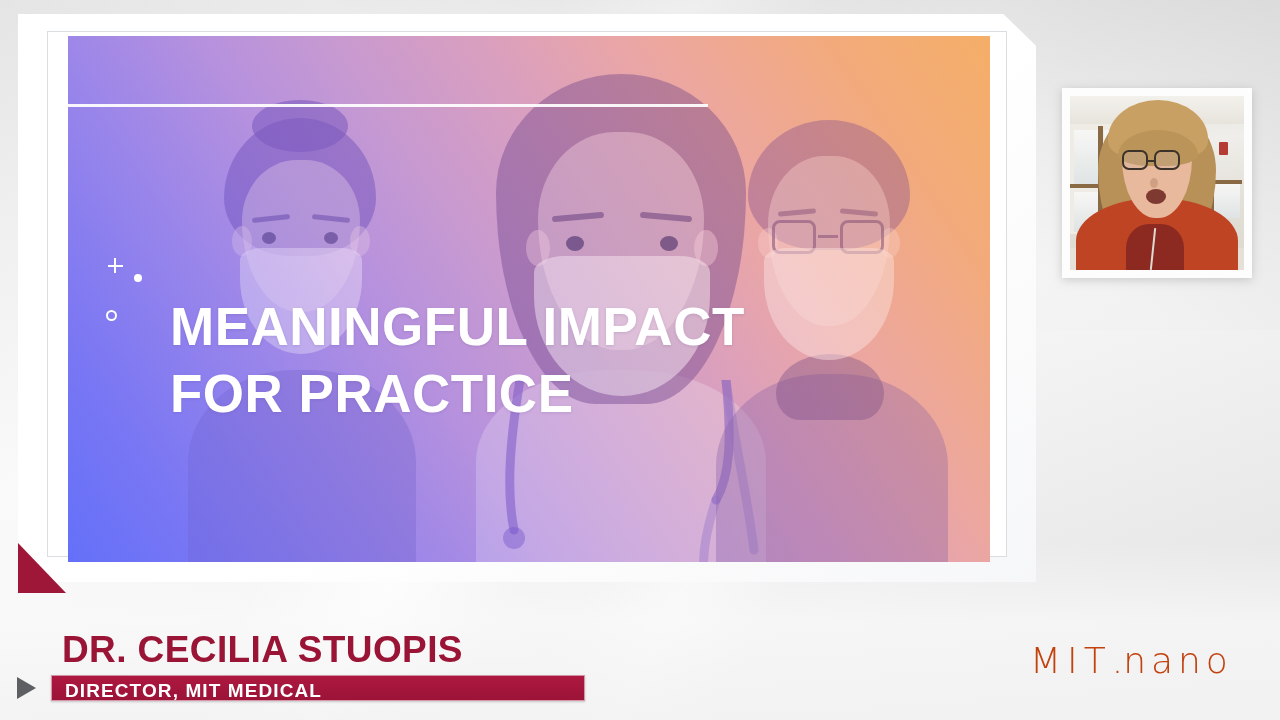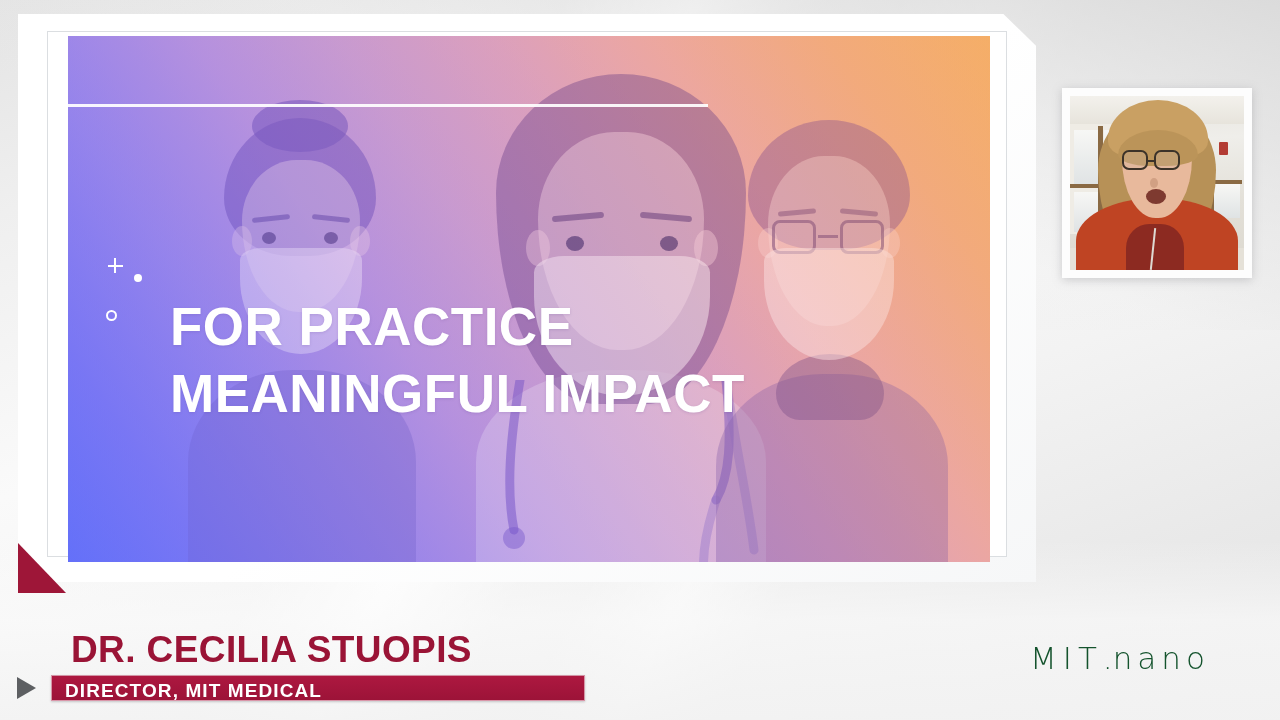--- a/index.html
+++ b/index.html
@@ -181,21 +181,21 @@
   #cam-lens-l{ left:52px; bottom:100px; }
   #cam-lens-r{ left:84px; bottom:100px; }
   #cam-bridge{ position:absolute; left:78px; bottom:108px; width:8px; height:2.5px; background:#3b3229; }
   #cam-mouth{ position:absolute; left:76px; bottom:66px; width:20px; height:15px; border-radius:50%; background:#7e3a30; }
   #cam-nose{ position:absolute; left:80px; bottom:82px; width:8px; height:10px; border-radius:50%; background:rgba(190,140,112,.55); }
   #cam-cord{ position:absolute; left:82px; bottom:0; width:2px; height:42px; background:#ded9d2; transform:rotate(6deg); }
 
   
   #lower-third{ position:absolute; left:0; top:620px; width:640px; height:90px; }
   #speaker-name{
-    position:absolute; left:71px; top:9px;
+    position:absolute; left:62px; top:9px;
     color:#9a1436;
     font-size:37px;
     font-weight:700;
     letter-spacing:.4px;
     white-space:nowrap;
   }
   #speaker-marker{
     position:absolute; left:17px; top:57px; width:19px; height:22px;
     background:#5d5f62;
     clip-path:polygon(0 0, 100% 50%, 0 100%);
@@ -208,21 +208,21 @@
   }
   #speaker-title{
     position:absolute; left:13px; top:4px;
     color:#fff; font-size:19px; font-weight:700; letter-spacing:1.1px;
     white-space:nowrap;
   }
 
   
   #mitnano-logo{
     position:absolute; left:1030px; top:640px;
-    font-size:31px; color:#14532d; white-space:nowrap;
+    font-size:36px; color:#c2410c; white-space:nowrap;
     font-family:"DejaVu Sans", sans-serif;
     font-weight:300;
   }
   #mitnano-logo .mit{ letter-spacing:6px; }
   #mitnano-logo .nano{ letter-spacing:5px; }
 </style>
 </head>
 <body>
 
 <div id="backdrop">
@@ -288,22 +288,22 @@
     </div>
 
     <div id="art-veil"></div>
 
     <div id="slide-rule"></div>
     <div class="deco" id="deco-plus"></div>
     <div class="deco" id="deco-dot"></div>
     <div class="deco" id="deco-ring"></div>
 
     <div id="slide-title">
+      <span class="tl">MEANINGFUL IMPACT</span>
       <span class="tl">FOR PRACTICE</span>
-      <span class="tl">MEANINGFUL IMPACT</span>
     </div>
   </div>
 </div>
 
 <div id="corner-triangle"></div>
 
 <div id="webcam-frame">
   <div id="webcam-video">
     <div id="cam-bg">
       <div id="cam-ceiling"></div>

